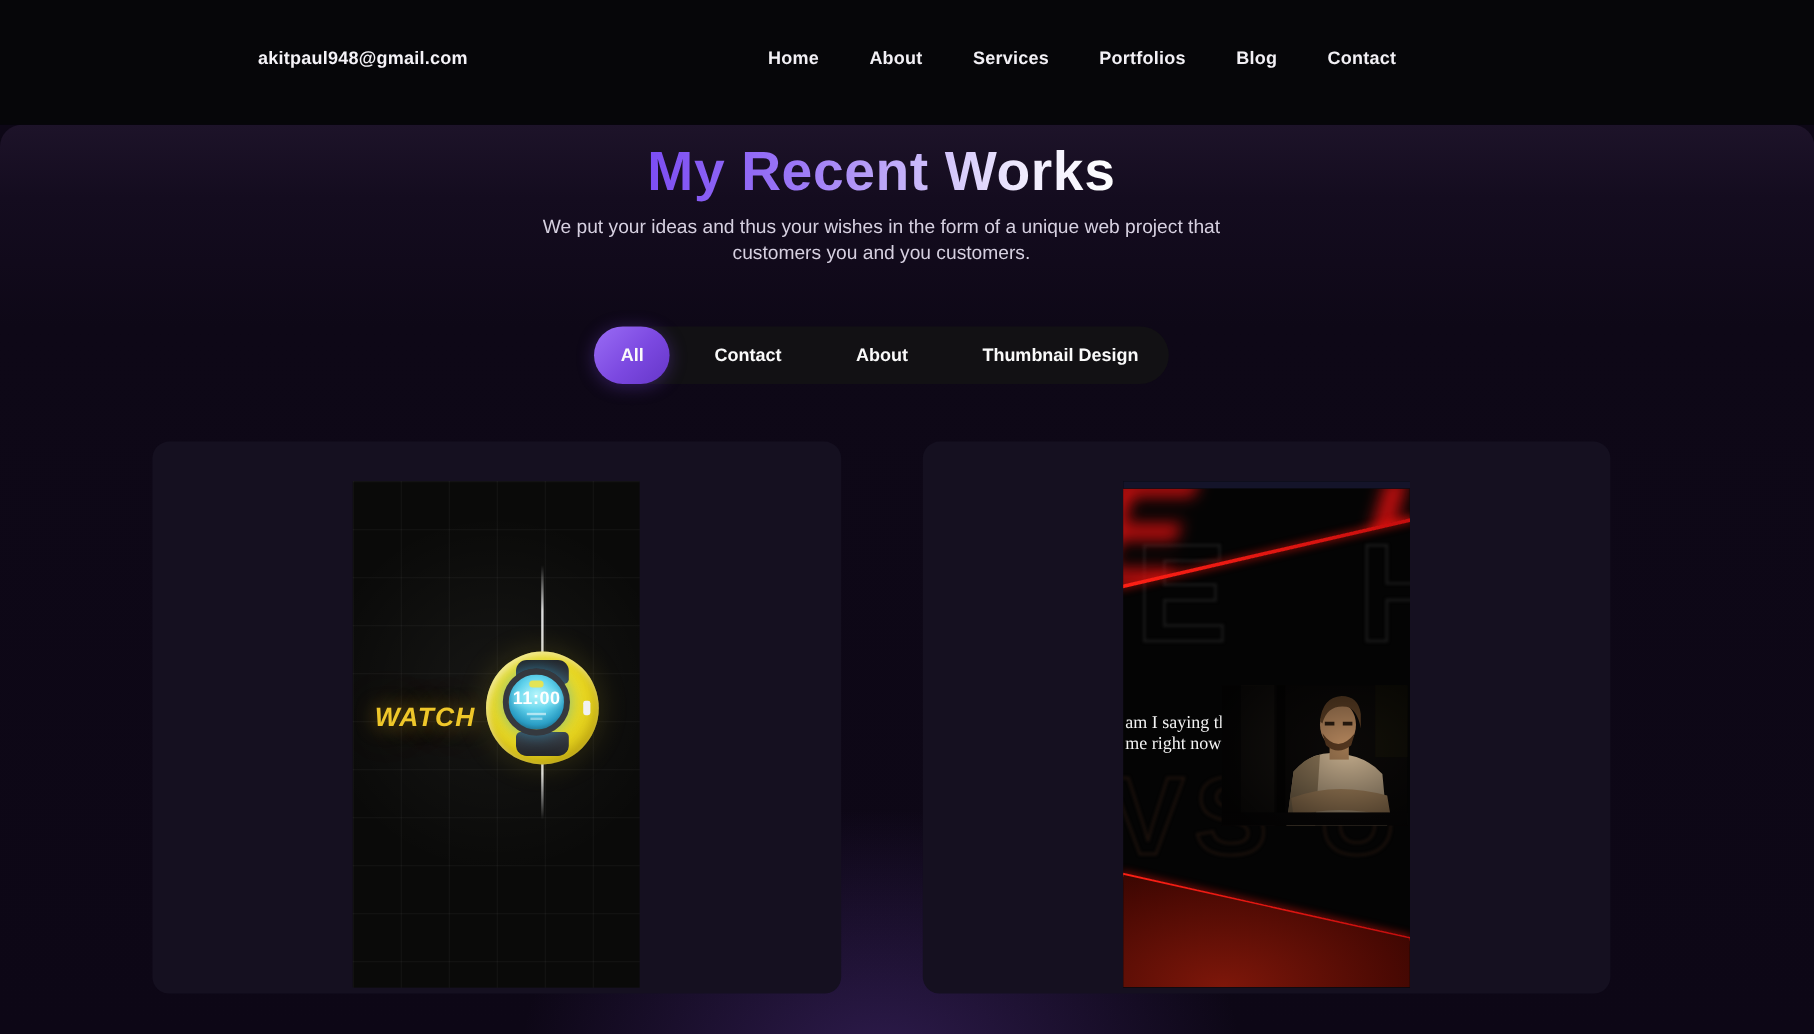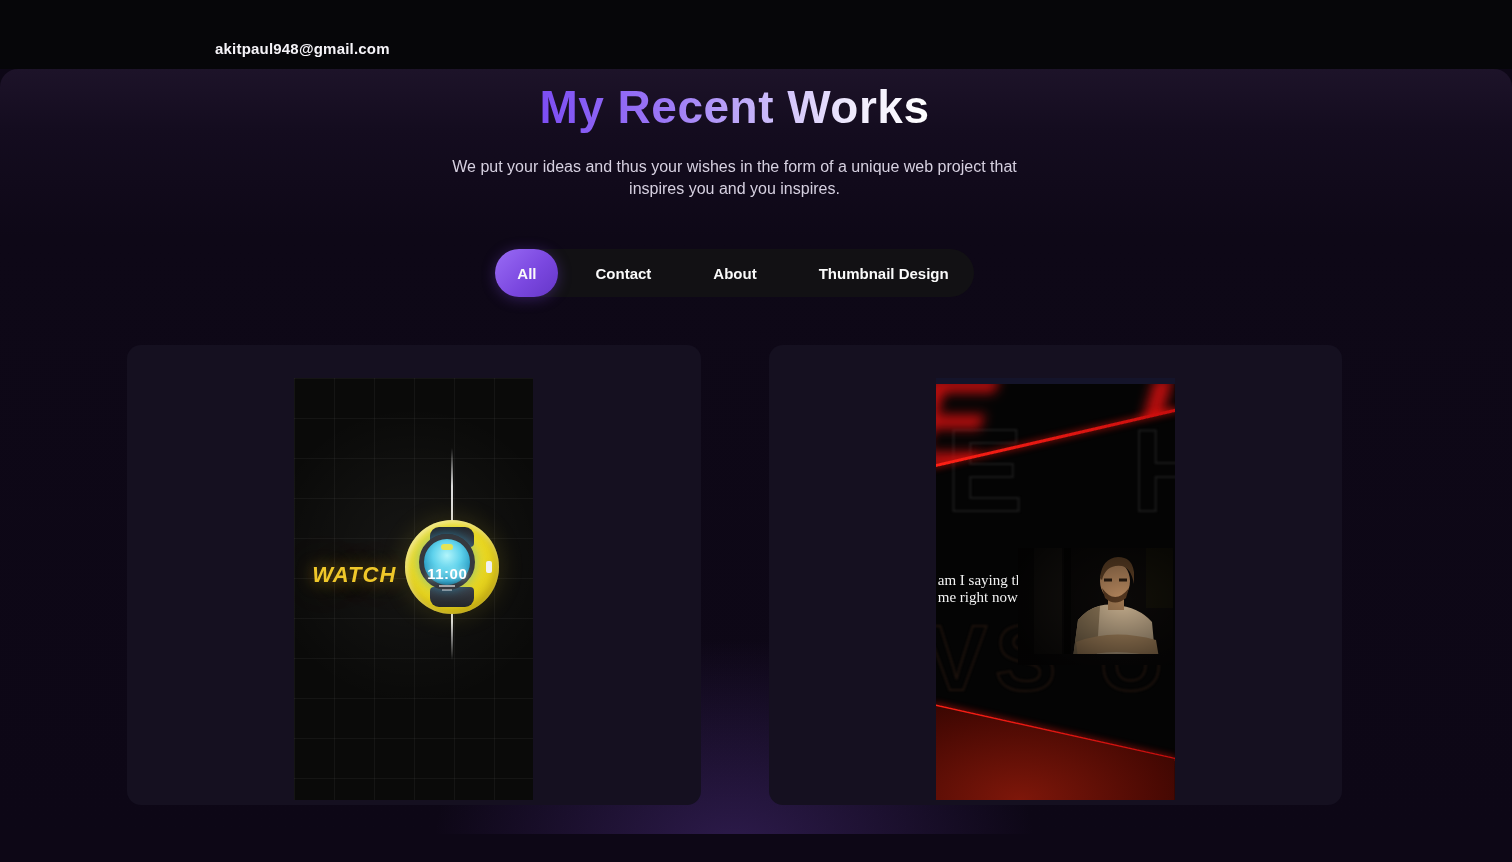--- a/index.html
+++ b/index.html
@@ -4,21 +4,21 @@
 <style>
   * { margin:0; padding:0; box-sizing:border-box; }
   html,body { width:1512px; height:862px; overflow:hidden; }
   body {
     font-family:"Liberation Sans","DejaVu Sans",sans-serif;
     background:#0d0716; color:#fff;
   }
 
   
   header {
-    position:relative; width:100%; height:69px;
+    position:relative; width:100%; height:104px;
     background:#060609;
   }
   .email {
     position:absolute; left:215px; top:0; height:97px;
     display:flex; align-items:center;
     font-size:15px; font-weight:700; letter-spacing:.2px; color:#f5f3f8;
     cursor:pointer;
   }
   nav.main-nav {
     position:absolute; left:640px; top:0; height:97px;
@@ -48,21 +48,21 @@
   .content { width:1215px; margin-left:127px; padding-top:10px; }
 
   h2.section-title { text-align:center; line-height:56px; }
   .title-text {
     font-size:46px; font-weight:800; letter-spacing:.5px;
     background:linear-gradient(90deg,#7c4df3 0%,#9b77f6 32%,#c9b8fa 58%,#efeafd 80%,#ffffff 100%);
     -webkit-background-clip:text; background-clip:text; color:transparent;
     display:inline-block;
   }
   .section-subtitle {
-    margin-top:13px; text-align:center;
+    text-align:center;
     font-size:16px; line-height:22px; color:#d6d0e0; font-weight:400;
   }
 
   
   .filter-bar {
     margin:49px auto 0; width:fit-content; height:48px;
     background:#121114; border-radius:24px;
     display:flex; align-items:stretch;gap:12px;
   }
   .filter-tab {
@@ -120,21 +120,21 @@
   .strap-bottom { top:67px; border-radius:4px 4px 9px 9px;
     background:linear-gradient(180deg,#3c4048,#23262b); }
   .watch-face {
     position:absolute; left:14px; top:14px; width:56px; height:56px; border-radius:50%;
     border:5px solid #35393f;
     background:radial-gradient(circle at 50% 36%, #b2f5fb 0%, #5fd2ec 38%, #2a9dc4 68%, #123340 100%);
     box-shadow:0 0 12px rgba(40,170,220,.55);
   }
   .notif { width:12px; height:6px; border-radius:3px; background:#e9e44c; margin:5px auto 0; opacity:.95; }
   .watch-time {
-    margin-top:15px; text-align:center; font-size:15px; font-weight:800; color:#fff;
+    margin-top:1px; text-align:center; font-size:15px; font-weight:800; color:#fff;
     letter-spacing:.5px; text-shadow:0 0 6px rgba(200,255,255,.9);
   }
   .sub-line1 { width:16px; height:2px; background:rgba(255,255,255,.55); margin:3px auto 0; }
   .sub-line2 { width:10px; height:2px; background:rgba(255,255,255,.4); margin:2px auto 0; }
   .crown { position:absolute; right:7px; top:41px; width:6px; height:12px; background:#f1f1f1; border-radius:2px; }
 
   
   .thumb-movie { background:#040404; }
   .movie-topstrip { position:absolute; left:0; top:0; width:100%; height:6px; background:#14142a; }
   .red-top {
@@ -175,29 +175,37 @@
     position:absolute; inset:0;
     clip-path:polygon(0 328px, 100% 381px, 100% 100%, 0 100%);
     background:radial-gradient(ellipse 260px 150px at 35% 100%, #7e170a 0%, #4a0903 55%, #1b0200 100%);
   }
 </style>
 </head>
 <body>
 
 <header>
   <div class="email">akitpaul948@gmail.com</div>
+  <nav class="main-nav">
+    <a>Home</a>
+    <a>About</a>
+    <a>Services</a>
+    <a>Portfolios</a>
+    <a>Blog</a>
+    <a>Contact</a>
+  </nav>
 </header>
 
 <main>
   <div class="content">
     <h2 class="section-title"><span class="title-text">My Recent Works</span></h2>
 
     <p class="section-subtitle">
       <span>We put your ideas and thus your wishes in the form of a unique web project that</span><br>
-      <span>inspires you and you inspires.</span>
+      <span>customers you and you customers.</span>
     </p>
 
     <div class="filter-bar">
       <button class="filter-tab active">All</button>
       <button class="filter-tab">Contact</button>
       <button class="filter-tab">About</button>
       <button class="filter-tab">Thumbnail Design</button>
     </div>
 
     <div class="cards">

